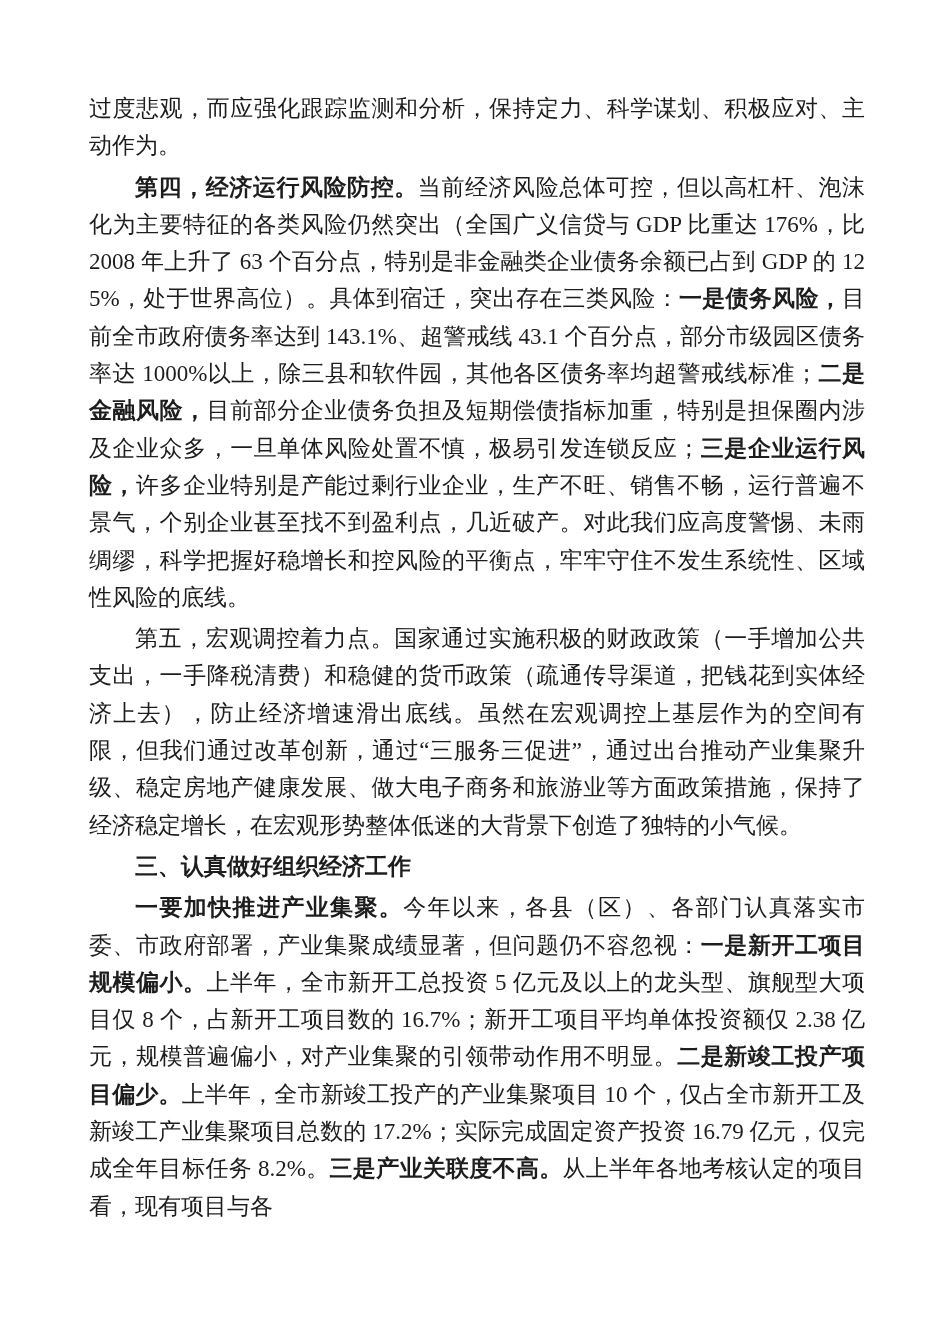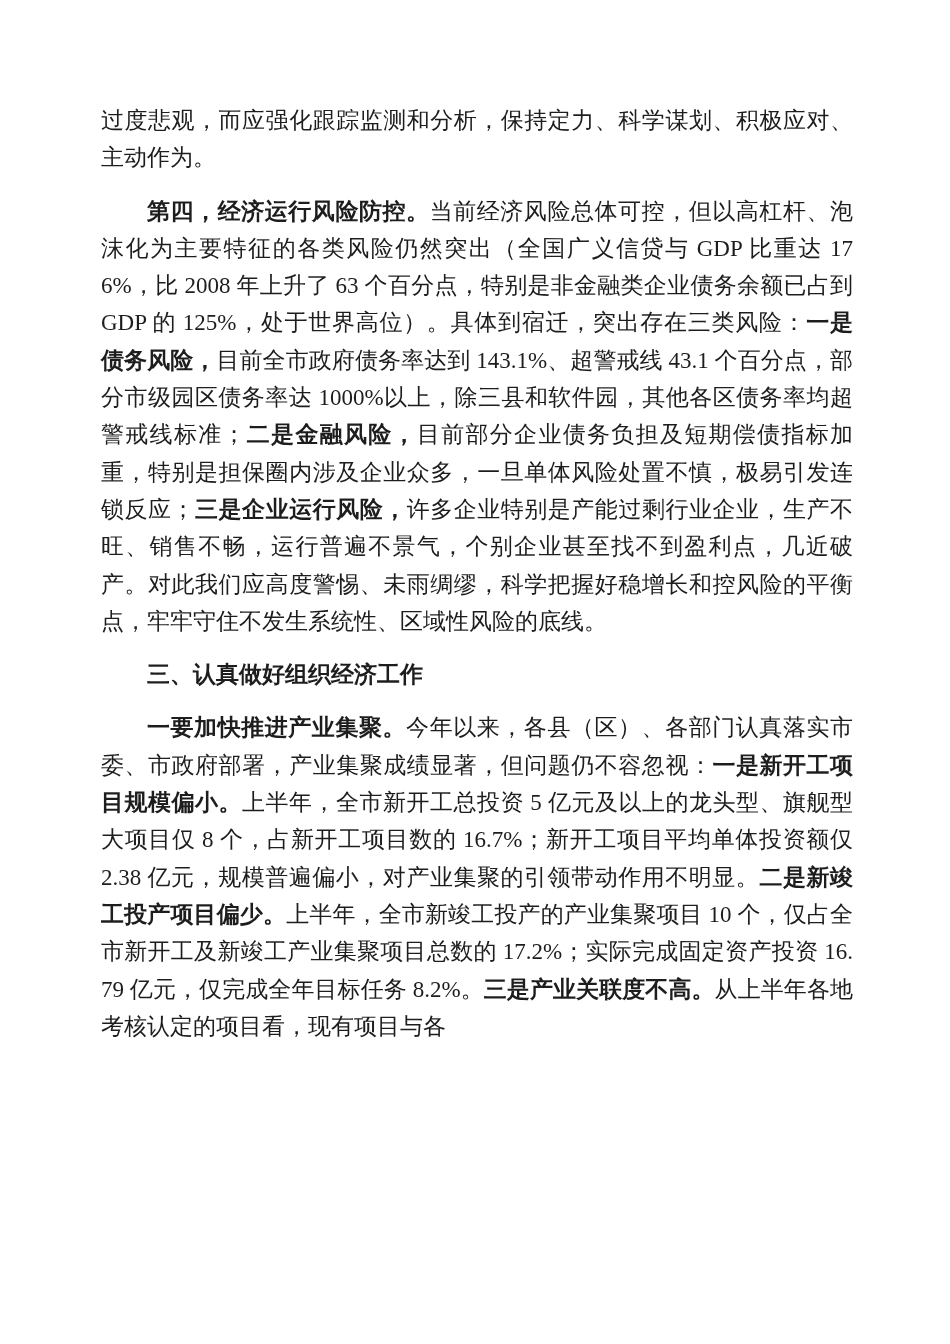--- a/index.html
+++ b/index.html
@@ -16,21 +16,21 @@
     font-family: "Liberation Serif", "DejaVu Serif", serif;
     color: #1d1d1d;
   }
   .doc {
     position: absolute;
     left: 85px;
     top: 86px;
     width: 784px;
   }
   .para {
-    margin: 16px;
+    margin: 4px;
     padding: 0;
     font-size: 23px;
     line-height: 37.3px;
     text-align: justify;
     text-justify: inter-ideograph;
     word-break: break-all;
   }
   .para.indent {
     text-indent: 46px;
   }
@@ -44,16 +44,17 @@
     text-align: center;
   }
 </style>
 </head>
 <body>
 
 <div class="page">
   <div class="doc">
       <p class="para"><span class="seg">过度悲观，而应强化跟踪监测和分析，保持定力、科学谋划、积极应对、主动作为。</span></p>
       <p class="para indent"><span class="seg bold">第四，经济运行风险防控。</span><span class="seg">当前经济风险总体可控，但以高杠杆、泡沫化为主要特征的各类风险仍然突出（全国广义信贷与 GDP 比重达 176%，比 2008 年上升了 63 个百分点，特别是非金融类企业债务余额已占到 GDP 的 125%，处于世界高位）。具体到宿迁，突出存在三类风险：</span><span class="seg bold">一是债务风险，</span><span class="seg">目前全市政府债务率达到 143.1%、超警戒线 43.1 个百分点，部分市级园区债务率达 1000%以上，除三县和软件园，其他各区债务率均超警戒线标准；</span><span class="seg bold">二是金融风险，</span><span class="seg">目前部分企业债务负担及短期偿债指标加重，特别是担保圈内涉及企业众多，一旦单体风险处置不慎，极易引发连锁反应；</span><span class="seg bold">三是企业运行风险，</span><span class="seg">许多企业特别是产能过剩行业企业，生产不旺、销售不畅，运行普遍不景气，个别企业甚至找不到盈利点，几近破产。对此我们应高度警惕、未雨绸缪，科学把握好稳增长和控风险的平衡点，牢牢守住不发生系统性、区域性风险的底线。</span></p>
+      <p class="para indent"><span class="seg">第五，宏观调控着力点。国家通过实施积极的财政政策（一手增加公共支出，一手降税清费）和稳健的货币政策（疏通传导渠道，把钱花到实体经济上去），防止经济增速滑出底线。虽然在宏观调控上基层作为的空间有限，但我们通过改革创新，通过“三服务三促进”，通过出台推动产业集聚升级、稳定房地产健康发展、做大电子商务和旅游业等方面政策措施，保持了经济稳定增长，在宏观形势整体低迷的大背景下创造了独特的小气候。</span></p>
       <p class="para indent heading"><span class="seg bold">三、认真做好组织经济工作</span></p>
       <p class="para indent"><span class="seg bold">一要加快推进产业集聚。</span><span class="seg">今年以来，各县（区）、各部门认真落实市委、市政府部署，产业集聚成绩显著，但问题仍不容忽视：</span><span class="seg bold">一是新开工项目规模偏小。</span><span class="seg">上半年，全市新开工总投资 5 亿元及以上的龙头型、旗舰型大项目仅 8 个，占新开工项目数的 16.7%；新开工项目平均单体投资额仅 2.38 亿元，规模普遍偏小，对产业集聚的引领带动作用不明显。</span><span class="seg bold">二是新竣工投产项目偏少。</span><span class="seg">上半年，全市新竣工投产的产业集聚项目 10 个，仅占全市新开工及新竣工产业集聚项目总数的 17.2%；实际完成固定资产投资 16.79 亿元，仅完成全年目标任务 8.2%。</span><span class="seg bold">三是产业关联度不高。</span><span class="seg">从上半年各地考核认定的项目看，现有项目与各</span></p>
     </div>
 </div>
 
 </body></html>

